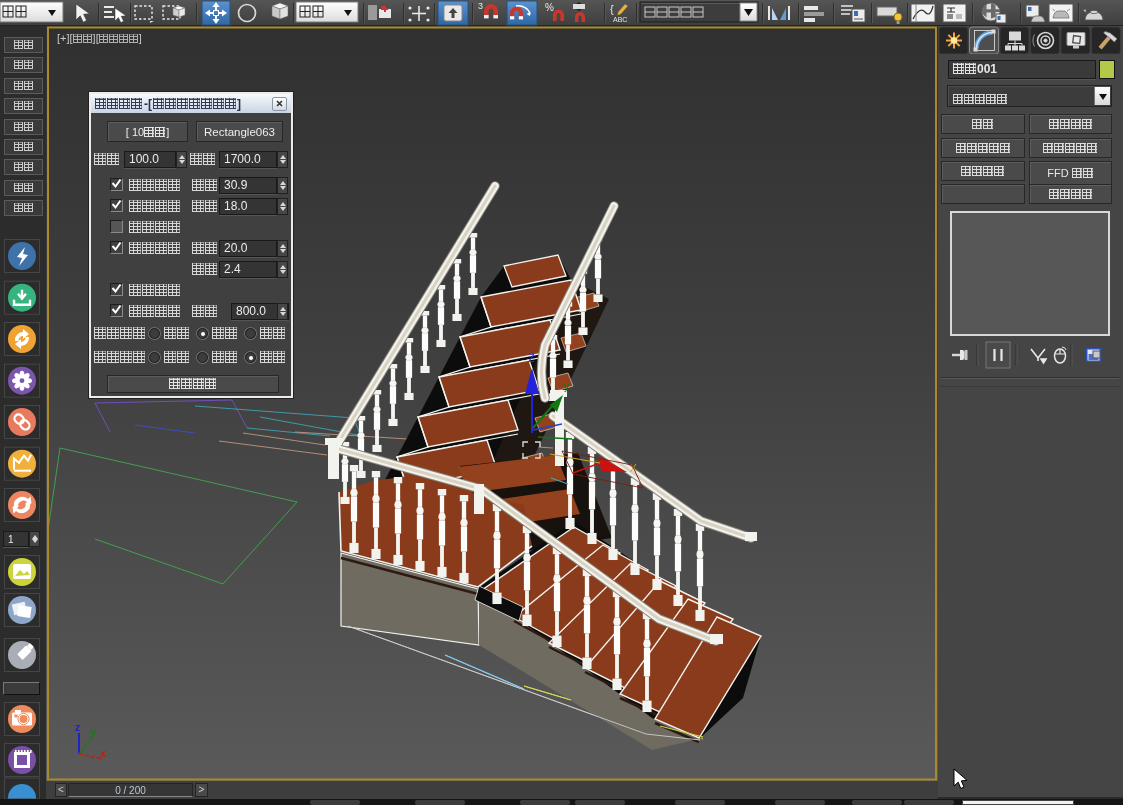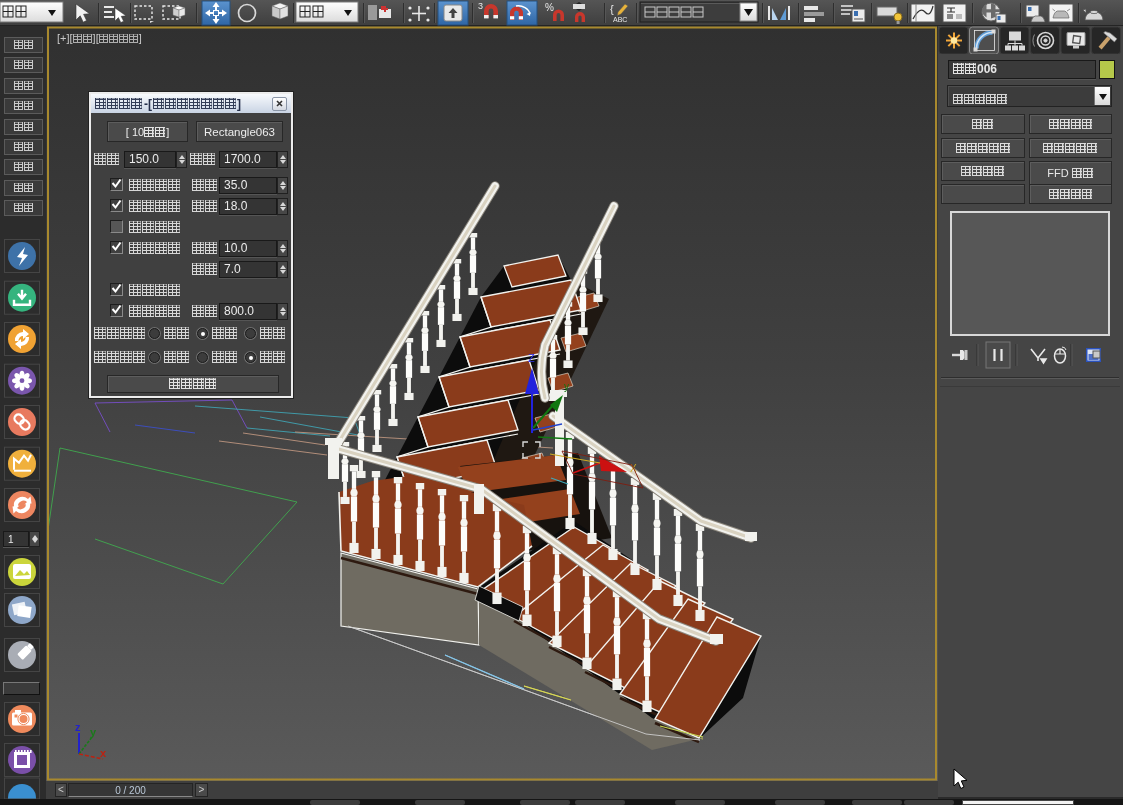--- a/index.html
+++ b/index.html
@@ -531,72 +531,72 @@
       <span style="font-size:12px">]</span>
     </div>
 <div class="abs" style="left:181px;top:2.5px;width:15px;height:14px;background:linear-gradient(#fff,#d4d9e2);border:1px solid #8b96a8;border-radius:2px;display:flex;align-items:center;justify-content:center">
       <svg width="7" height="7">
         <path d="M1 1 L6 6 M6 1 L1 6" stroke="#333" stroke-width="1.6"></path>
       </svg>
     </div>
 <div class="btn3" style="left:16px;top:27px;width:81px;height:21px">[ 10 <span class="hw"><i class="h" style="width:10px;height:10px;color:#f0f0f0;margin-right:1px"></i><i class="h" style="width:10px;height:10px;color:#f0f0f0;margin-right:1px"></i></span> ]</div>
 <div class="btn3" style="left:105px;top:27px;width:87px;height:21px;font-size:11.5px">Rectangle063</div>
 <div class="lbl" style="left:3px;top:59px"><span class="hw"><i class="h" style="width:12px;height:12px;color:#e4e4e4;margin-right:1px"></i><i class="h" style="width:12px;height:12px;color:#e4e4e4;margin-right:1px"></i></span></div>
-<div class="fld" style="left:33px;top:57px;width:52px;height:17px">150.0</div>
+<div class="fld" style="left:33px;top:57px;width:52px;height:17px">100.0</div>
     <div class="spin" style="left:85px;top:57px;height:17px"></div>
 <div class="lbl" style="left:99px;top:59px"><span class="hw"><i class="h" style="width:12px;height:12px;color:#e4e4e4;margin-right:1px"></i><i class="h" style="width:12px;height:12px;color:#e4e4e4;margin-right:1px"></i></span></div>
 <div class="fld" style="left:128px;top:57px;width:58px;height:17px">1700.0</div>
     <div class="spin" style="left:186px;top:57px;height:17px"></div>
 <div class="cb c" style="left:19px;top:84px">
 <svg width="13" height="13" style="position:absolute;left:-1px;top:-2px">
         <path d="M2.5 6 L5.5 9.5 L10.5 2.5" stroke="#fff" stroke-width="2" fill="none"></path>
       </svg>
 </div>
 <div class="lbl" style="left:38px;top:85px"><span class="hw"><i class="h" style="width:12px;height:12px;color:#e4e4e4;margin-right:1px"></i><i class="h" style="width:12px;height:12px;color:#e4e4e4;margin-right:1px"></i><i class="h" style="width:12px;height:12px;color:#e4e4e4;margin-right:1px"></i><i class="h" style="width:12px;height:12px;color:#e4e4e4;margin-right:1px"></i></span></div>
 <div class="lbl" style="left:101px;top:85px"><span class="hw"><i class="h" style="width:12px;height:12px;color:#e4e4e4;margin-right:1px"></i><i class="h" style="width:12px;height:12px;color:#e4e4e4;margin-right:1px"></i></span></div>
-<div class="fld" style="left:128px;top:83px;width:58px;height:17px">35.0</div>
+<div class="fld" style="left:128px;top:83px;width:58px;height:17px">30.9</div>
     <div class="spin" style="left:186px;top:83px;height:17px"></div>
 <div class="cb c" style="left:19px;top:105px">
 <svg width="13" height="13" style="position:absolute;left:-1px;top:-2px">
         <path d="M2.5 6 L5.5 9.5 L10.5 2.5" stroke="#fff" stroke-width="2" fill="none"></path>
       </svg>
 </div>
 <div class="lbl" style="left:38px;top:106px"><span class="hw"><i class="h" style="width:12px;height:12px;color:#e4e4e4;margin-right:1px"></i><i class="h" style="width:12px;height:12px;color:#e4e4e4;margin-right:1px"></i><i class="h" style="width:12px;height:12px;color:#e4e4e4;margin-right:1px"></i><i class="h" style="width:12px;height:12px;color:#e4e4e4;margin-right:1px"></i></span></div>
 <div class="lbl" style="left:101px;top:106px"><span class="hw"><i class="h" style="width:12px;height:12px;color:#e4e4e4;margin-right:1px"></i><i class="h" style="width:12px;height:12px;color:#e4e4e4;margin-right:1px"></i></span></div>
 <div class="fld" style="left:128px;top:104px;width:58px;height:17px">18.0</div>
     <div class="spin" style="left:186px;top:104px;height:17px"></div>
 <div class="cb" style="left:19px;top:126px">
 </div>
 <div class="lbl" style="left:38px;top:127px"><span class="hw"><i class="h" style="width:12px;height:12px;color:#e4e4e4;margin-right:1px"></i><i class="h" style="width:12px;height:12px;color:#e4e4e4;margin-right:1px"></i><i class="h" style="width:12px;height:12px;color:#e4e4e4;margin-right:1px"></i><i class="h" style="width:12px;height:12px;color:#e4e4e4;margin-right:1px"></i></span></div>
 <div class="cb c" style="left:19px;top:147px">
 <svg width="13" height="13" style="position:absolute;left:-1px;top:-2px">
         <path d="M2.5 6 L5.5 9.5 L10.5 2.5" stroke="#fff" stroke-width="2" fill="none"></path>
       </svg>
 </div>
 <div class="lbl" style="left:38px;top:148px"><span class="hw"><i class="h" style="width:12px;height:12px;color:#e4e4e4;margin-right:1px"></i><i class="h" style="width:12px;height:12px;color:#e4e4e4;margin-right:1px"></i><i class="h" style="width:12px;height:12px;color:#e4e4e4;margin-right:1px"></i><i class="h" style="width:12px;height:12px;color:#e4e4e4;margin-right:1px"></i></span></div>
 <div class="lbl" style="left:101px;top:148px"><span class="hw"><i class="h" style="width:12px;height:12px;color:#e4e4e4;margin-right:1px"></i><i class="h" style="width:12px;height:12px;color:#e4e4e4;margin-right:1px"></i></span></div>
-<div class="fld" style="left:128px;top:146px;width:58px;height:17px">10.0</div>
+<div class="fld" style="left:128px;top:146px;width:58px;height:17px">20.0</div>
     <div class="spin" style="left:186px;top:146px;height:17px"></div>
 <div class="lbl" style="left:101px;top:169px"><span class="hw"><i class="h" style="width:12px;height:12px;color:#e4e4e4;margin-right:1px"></i><i class="h" style="width:12px;height:12px;color:#e4e4e4;margin-right:1px"></i></span></div>
-<div class="fld" style="left:128px;top:167px;width:58px;height:17px">7.0</div>
+<div class="fld" style="left:128px;top:167px;width:58px;height:17px">2.4</div>
     <div class="spin" style="left:186px;top:167px;height:17px"></div>
 <div class="cb c" style="left:19px;top:189px">
 <svg width="13" height="13" style="position:absolute;left:-1px;top:-2px">
         <path d="M2.5 6 L5.5 9.5 L10.5 2.5" stroke="#fff" stroke-width="2" fill="none"></path>
       </svg>
 </div>
 <div class="lbl" style="left:38px;top:190px"><span class="hw"><i class="h" style="width:12px;height:12px;color:#e4e4e4;margin-right:1px"></i><i class="h" style="width:12px;height:12px;color:#e4e4e4;margin-right:1px"></i><i class="h" style="width:12px;height:12px;color:#e4e4e4;margin-right:1px"></i><i class="h" style="width:12px;height:12px;color:#e4e4e4;margin-right:1px"></i></span></div>
 <div class="cb c" style="left:19px;top:210px">
 <svg width="13" height="13" style="position:absolute;left:-1px;top:-2px">
         <path d="M2.5 6 L5.5 9.5 L10.5 2.5" stroke="#fff" stroke-width="2" fill="none"></path>
       </svg>
 </div>
 <div class="lbl" style="left:38px;top:211px"><span class="hw"><i class="h" style="width:12px;height:12px;color:#e4e4e4;margin-right:1px"></i><i class="h" style="width:12px;height:12px;color:#e4e4e4;margin-right:1px"></i><i class="h" style="width:12px;height:12px;color:#e4e4e4;margin-right:1px"></i><i class="h" style="width:12px;height:12px;color:#e4e4e4;margin-right:1px"></i></span></div>
 <div class="lbl" style="left:101px;top:211px"><span class="hw"><i class="h" style="width:12px;height:12px;color:#e4e4e4;margin-right:1px"></i><i class="h" style="width:12px;height:12px;color:#e4e4e4;margin-right:1px"></i></span></div>
-<div class="fld" style="left:128px;top:209px;width:58px;height:17px">800.0</div>
+<div class="fld" style="left:140px;top:209px;width:58px;height:17px">800.0</div>
     <div class="spin" style="left:186px;top:209px;height:17px"></div>
 <div class="lbl" style="left:3px;top:233px"><span class="hw"><i class="h" style="width:12px;height:12px;color:#e4e4e4;margin-right:1px"></i><i class="h" style="width:12px;height:12px;color:#e4e4e4;margin-right:1px"></i><i class="h" style="width:12px;height:12px;color:#e4e4e4;margin-right:1px"></i><i class="h" style="width:12px;height:12px;color:#e4e4e4;margin-right:1px"></i></span></div>
 <div class="rad" style="left:58px;top:234px"></div>
     <div class="lbl" style="left:73px;top:233px"><span class="hw"><i class="h" style="width:12px;height:12px;color:#e4e4e4;margin-right:1px"></i><i class="h" style="width:12px;height:12px;color:#e4e4e4;margin-right:1px"></i></span></div>
 <div class="rad on" style="left:106px;top:234px"></div>
     <div class="lbl" style="left:121px;top:233px"><span class="hw"><i class="h" style="width:12px;height:12px;color:#e4e4e4;margin-right:1px"></i><i class="h" style="width:12px;height:12px;color:#e4e4e4;margin-right:1px"></i></span></div>
 <div class="rad" style="left:154px;top:234px"></div>
     <div class="lbl" style="left:169px;top:233px"><span class="hw"><i class="h" style="width:12px;height:12px;color:#e4e4e4;margin-right:1px"></i><i class="h" style="width:12px;height:12px;color:#e4e4e4;margin-right:1px"></i></span></div>
 <div class="lbl" style="left:3px;top:257px"><span class="hw"><i class="h" style="width:12px;height:12px;color:#e4e4e4;margin-right:1px"></i><i class="h" style="width:12px;height:12px;color:#e4e4e4;margin-right:1px"></i><i class="h" style="width:12px;height:12px;color:#e4e4e4;margin-right:1px"></i><i class="h" style="width:12px;height:12px;color:#e4e4e4;margin-right:1px"></i></span></div>
 <div class="rad" style="left:58px;top:258px"></div>
@@ -652,21 +652,21 @@
 <g transform="translate(138 14.5)">
       <rect x="-9" y="-8" width="18" height="13" rx="1" fill="#e8e8e8" stroke="#999"></rect>
       <rect x="-3" y="-4.5" width="7" height="7" fill="none" stroke="#555" stroke-width="1.4" transform="rotate(8)"></rect>
       <path d="M-3 5 l6 0 0 3 3 0 -12 0 3 0z" fill="#cfcfcf"></path>
     </g>
 <g transform="translate(168.5 14.5) rotate(40)">
       <rect x="-2" y="-4" width="4" height="14" fill="#c9a16b"></rect>
       <path d="M-7 -4 l14 0 0-4 -9 0 -5 2z" fill="#d9d9d9" stroke="#777" stroke-width="0.6"></path>
     </g>
 </svg>
-<div class="fld" style="left:948px;top:60px;width:148px;height:19px;font-size:12px;font-weight:bold;line-height:17px;background:#3a3a3a"><span class="hw"><i class="h" style="width:11px;height:11px;color:#f2f2f2;margin-right:1px"></i><i class="h" style="width:11px;height:11px;color:#f2f2f2;margin-right:1px"></i></span><span style="color:#e8e8e8">006</span></div>
+<div class="fld" style="left:948px;top:60px;width:148px;height:19px;font-size:12px;font-weight:bold;line-height:17px;background:#3a3a3a"><span class="hw"><i class="h" style="width:11px;height:11px;color:#f2f2f2;margin-right:1px"></i><i class="h" style="width:11px;height:11px;color:#f2f2f2;margin-right:1px"></i></span><span style="color:#e8e8e8">001</span></div>
 <div class="abs" style="left:1099px;top:60px;width:16px;height:19px;background:#b5c84a;border:1px solid #141414"></div>
 <div class="abs" style="left:947px;top:85px;width:165px;height:22px;background:#3c3c3c;border:1px solid #222;box-shadow:inset 1px 1px 0 #4e4e4e">
     <div style="padding:4px 0 0 5px"><span class="hw"><i class="h" style="width:10px;height:10px;color:#e2e2e2;margin-right:1px"></i><i class="h" style="width:10px;height:10px;color:#e2e2e2;margin-right:1px"></i><i class="h" style="width:10px;height:10px;color:#e2e2e2;margin-right:1px"></i><i class="h" style="width:10px;height:10px;color:#e2e2e2;margin-right:1px"></i><i class="h" style="width:10px;height:10px;color:#e2e2e2;margin-right:1px"></i></span></div>
     <div class="abs" style="right:1px;top:1px;width:16px;height:18px;background:linear-gradient(#fff,#d9d9d9);border-left:1px solid #777"><svg width="16" height="18">
         <path d="M4 7 l8 0 -4 6z" fill="#111"></path>
       </svg></div>
   </div>
 <div class="btn3" style="left:941px;top:114px;width:84px;height:20px">
     <span class="hw"><i class="h" style="width:10px;height:10px;color:#e8e8e8;margin-right:1px"></i><i class="h" style="width:10px;height:10px;color:#e8e8e8;margin-right:1px"></i></span>
   </div>

